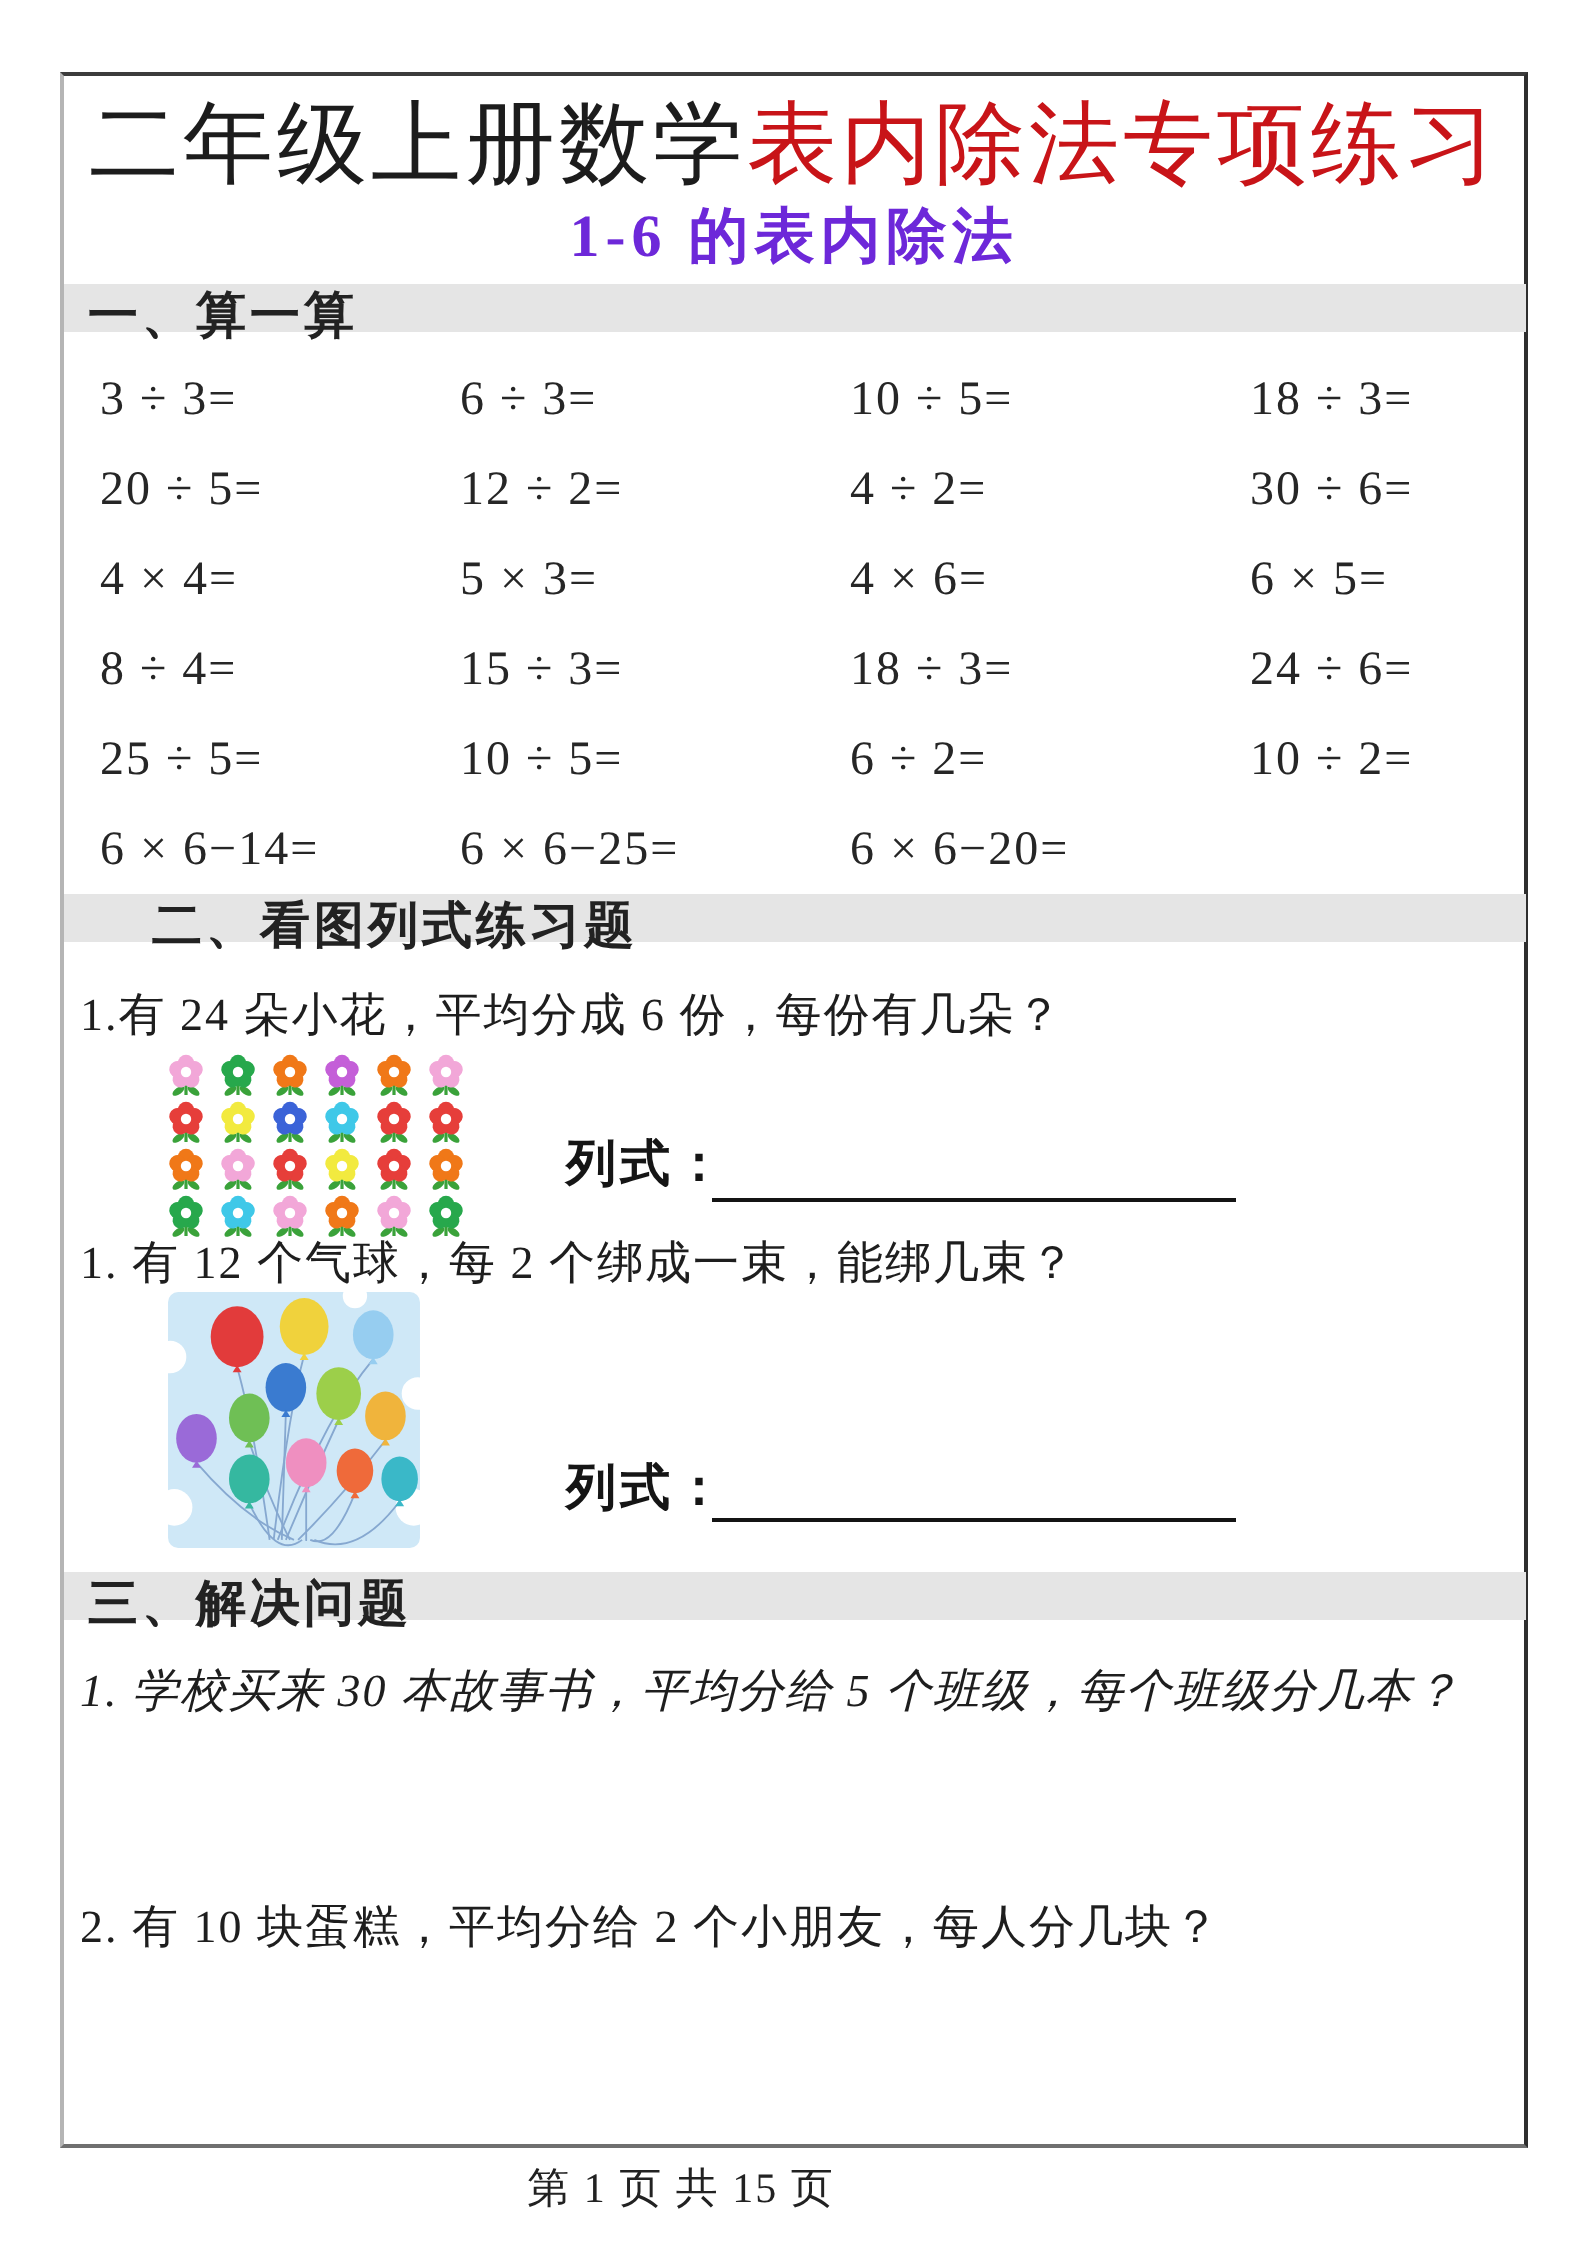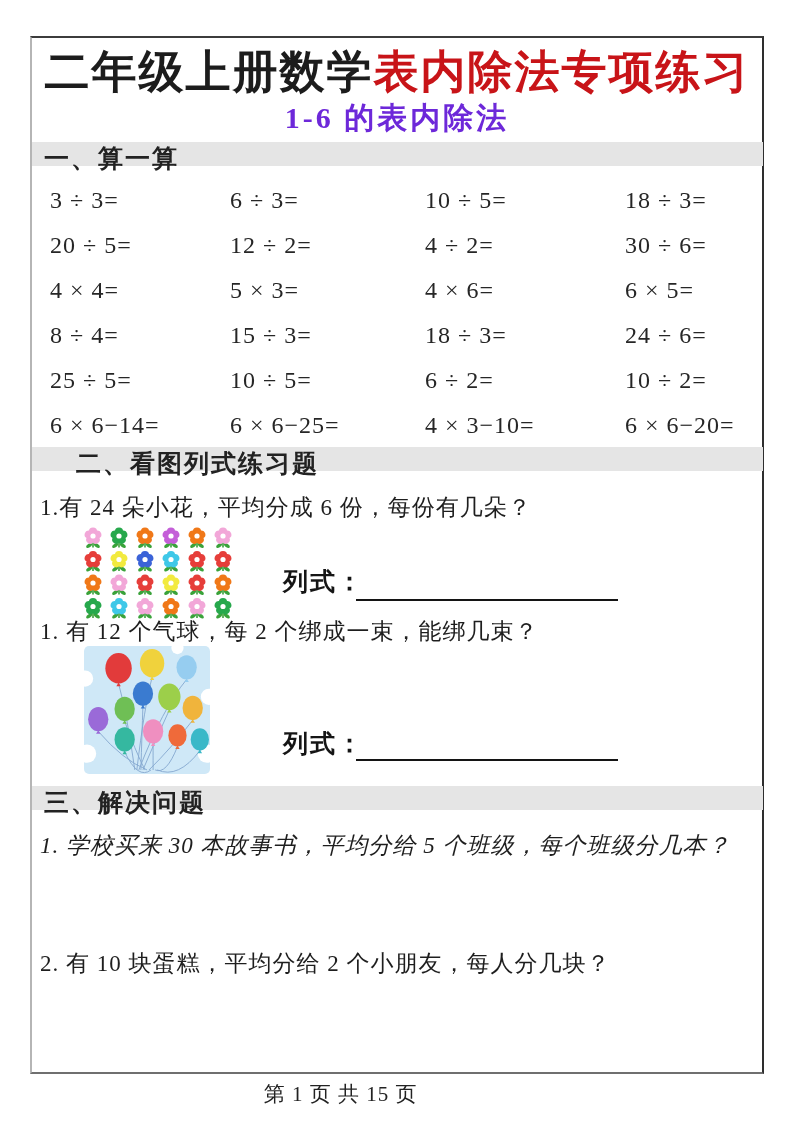--- a/index.html
+++ b/index.html
@@ -9,21 +9,21 @@
     overflow:hidden;
   }
   .border-box{
     position:absolute;left:30px;top:36px;width:734px;height:1038px;
     border-top:2px solid #3c3c3c;border-right:2px solid #2e2e2e;
     border-bottom:2px solid #6f6f6f;border-left:2px solid #b5b5b5;
     box-sizing:border-box;background:#ffffff;
   }
   .title{
     position:absolute;left:34px;top:42px;width:726px;text-align:center;
-    font-size:45px;font-weight:bold;letter-spacing:2px;white-space:nowrap;
+    font-size:45px;font-weight:normal;letter-spacing:2px;white-space:nowrap;
   }
   .title .t-red{color:#c81418;}
   .subtitle{
     position:absolute;left:34px;top:98px;width:726px;text-align:center;
     font-size:30px;font-weight:bold;color:#6d28d9;letter-spacing:3px;
   }
   .bar{
     position:absolute;left:32px;width:731px;height:24px;background:#e5e5e5;
     font-size:25px;font-weight:bold;line-height:34px;padding-left:12px;
     box-sizing:border-box;letter-spacing:2px;color:#222;
@@ -92,21 +92,20 @@
     <div>8 ÷ 4=</div>
     <div>15 ÷ 3=</div>
     <div>18 ÷ 3=</div>
     <div>24 ÷ 6=</div>
     <div>25 ÷ 5=</div>
     <div>10 ÷ 5=</div>
     <div>6 ÷ 2=</div>
     <div>10 ÷ 2=</div>
     <div>6 × 6−14=</div>
     <div>6 × 6−25=</div>
-    <div>4 × 3−10=</div>
     <div>6 × 6−20=</div>
   </div>
 
   <div class="bar bar2">二、看图列式练习题</div>
 
   <div class="q q2a">1.有 24 朵小花，平均分成 6 份，每份有几朵？</div>
   <svg class="flowers" id="flowers-svg" viewBox="0 0 156 94">
       <g transform="translate(13,11)">
         <rect x="-0.8" y="2" width="1.6" height="9.5" fill="#3aa23a"></rect>
         <ellipse cx="-3.8" cy="9.5" rx="3.4" ry="1.7" fill="#3aa23a" transform="rotate(-35 -3.8 9.5)"></ellipse>

